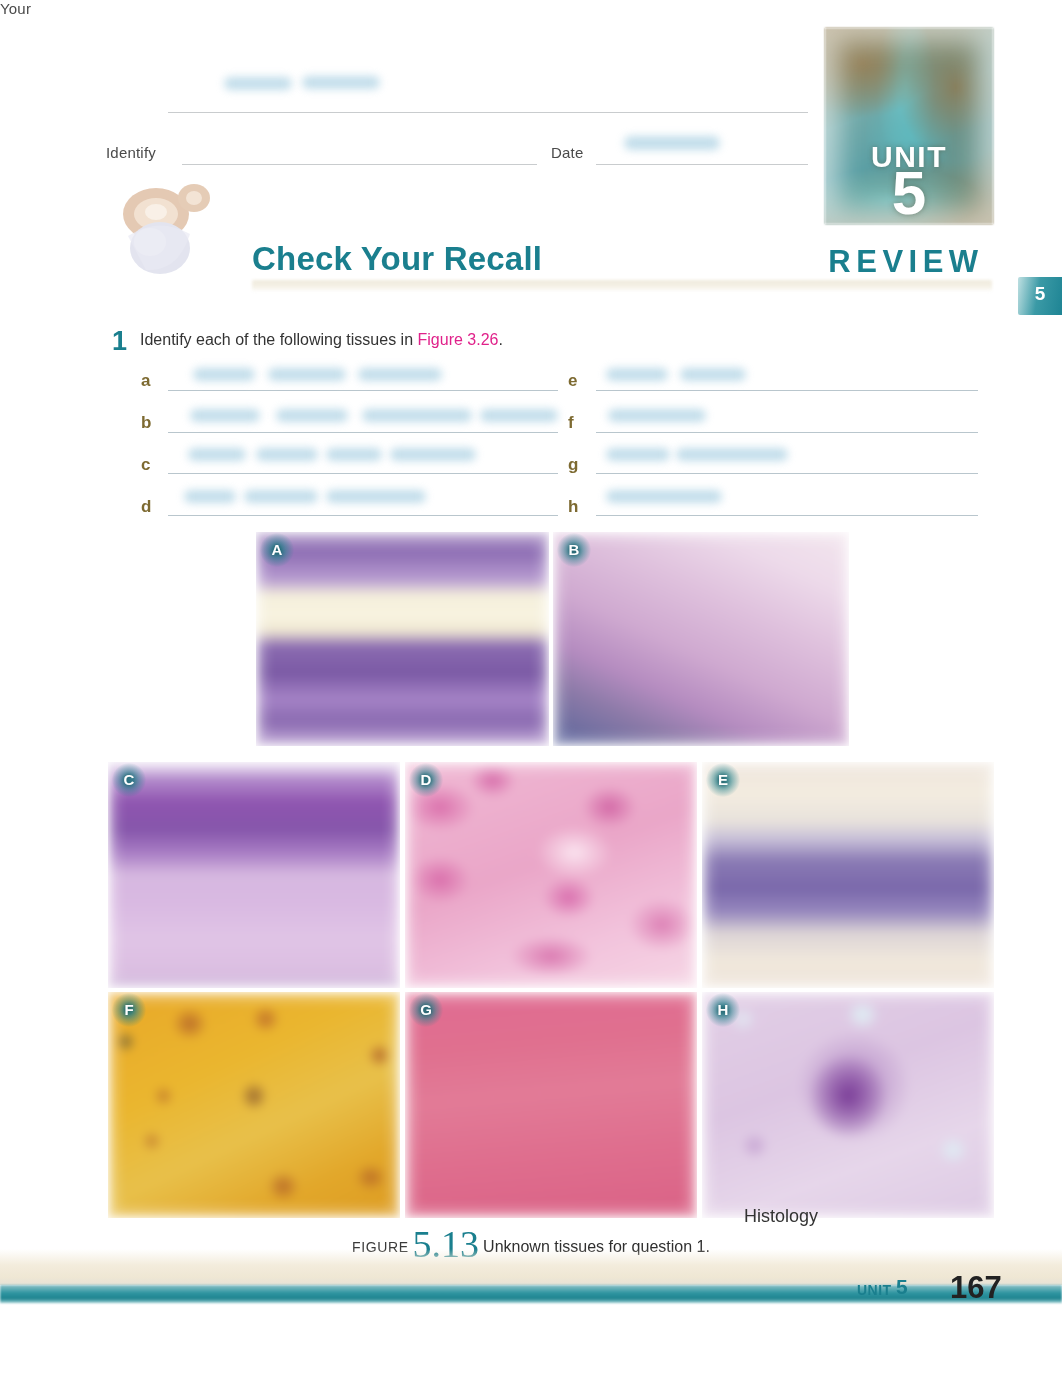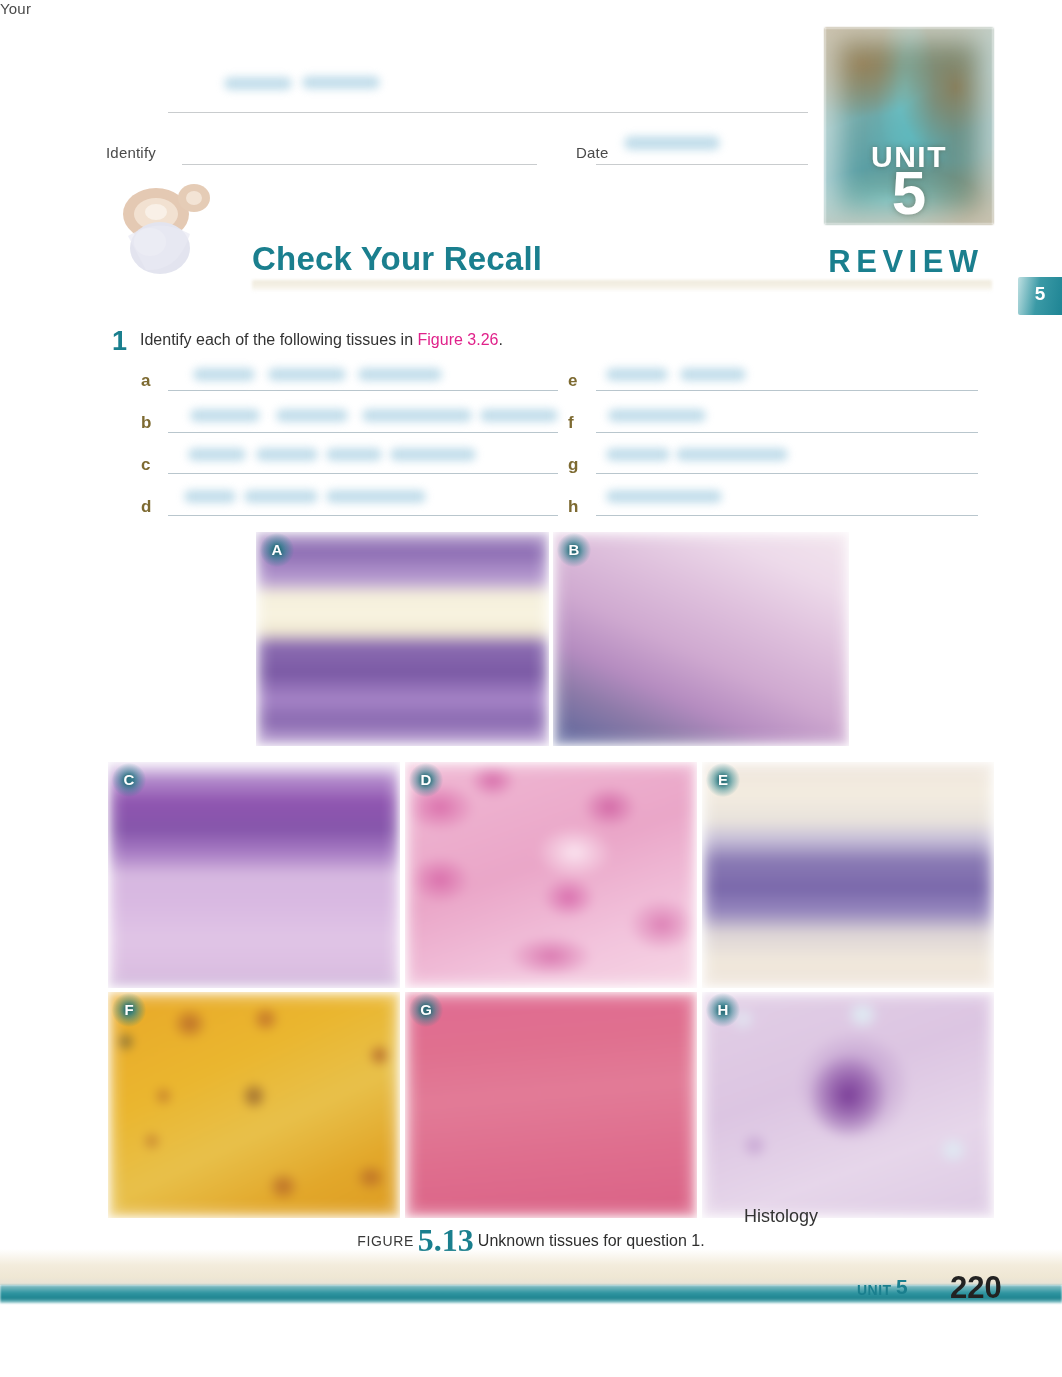--- a/index.html
+++ b/index.html
@@ -31,21 +31,21 @@
   .redact {
     position: absolute;
     border-radius: 7px;
     filter: blur(4.5px);
     opacity: .62;
   }
   .redact.blue { background: #9dc9de; }
   #name-rule    { left: 168px; top: 112px; width: 640px; }
   #section-label{ left: 106px; top: 144px; }
   #section-rule { left: 182px; top: 164px; width: 355px; }
-  #date-label   { left: 576px; top: 144px; }
+  #date-label   { left: 551px; top: 144px; }
   #date-rule    { left: 596px; top: 164px; width: 212px; }
 
   #name-ink-1 { left: 224px; top: 77px;  width: 68px;  height: 13px; }
   #name-ink-2 { left: 302px; top: 76px;  width: 78px;  height: 13px; }
   #date-ink-1 { left: 624px; top: 136px; width: 96px;  height: 14px; }
 
   
   #unit-badge {
     position: absolute;
     left: 825px; top: 28px;
@@ -263,21 +263,21 @@
     position: absolute;
     left: 0; top: 1222px; width: 1062px;
     text-align: center;
     white-space: nowrap;
   }
   #fig-caption .fig-word {
     font-size: 14px; color: #3a3a3a; letter-spacing: .6px;
   }
   #fig-caption .fig-num {
     font-family: "Liberation Serif", serif;
-    font-size: 32px; font-weight: bold; color: #1a7f8e;
+    font-size: 38px; font-weight: normal; color: #1a7f8e;
     vertical-align: -5px; padding: 0 4px;
   }
   #fig-caption .fig-desc {
     font-size: 16px; color: #2f2f2f;
   }
 
   
   #footer-band {
     position: absolute;
     left: 0; top: 1249px; width: 1062px; height: 36px;
@@ -450,13 +450,13 @@
 
 <div id="fig-caption">
   <span class="fig-word">FIGURE</span><span class="fig-num">5.13</span><span class="fig-desc">Unknown tissues for question 1.</span>
 </div>
 
 <div id="footer-band"></div>
 <div id="footer-bar"></div>
 <div id="footer-hist">Histology</div>
 <div id="footer-unit">UNIT</div>
 <div id="footer-unit-num">5</div>
-<div id="footer-page">220</div>
+<div id="footer-page">167</div>
 
 </body></html>

